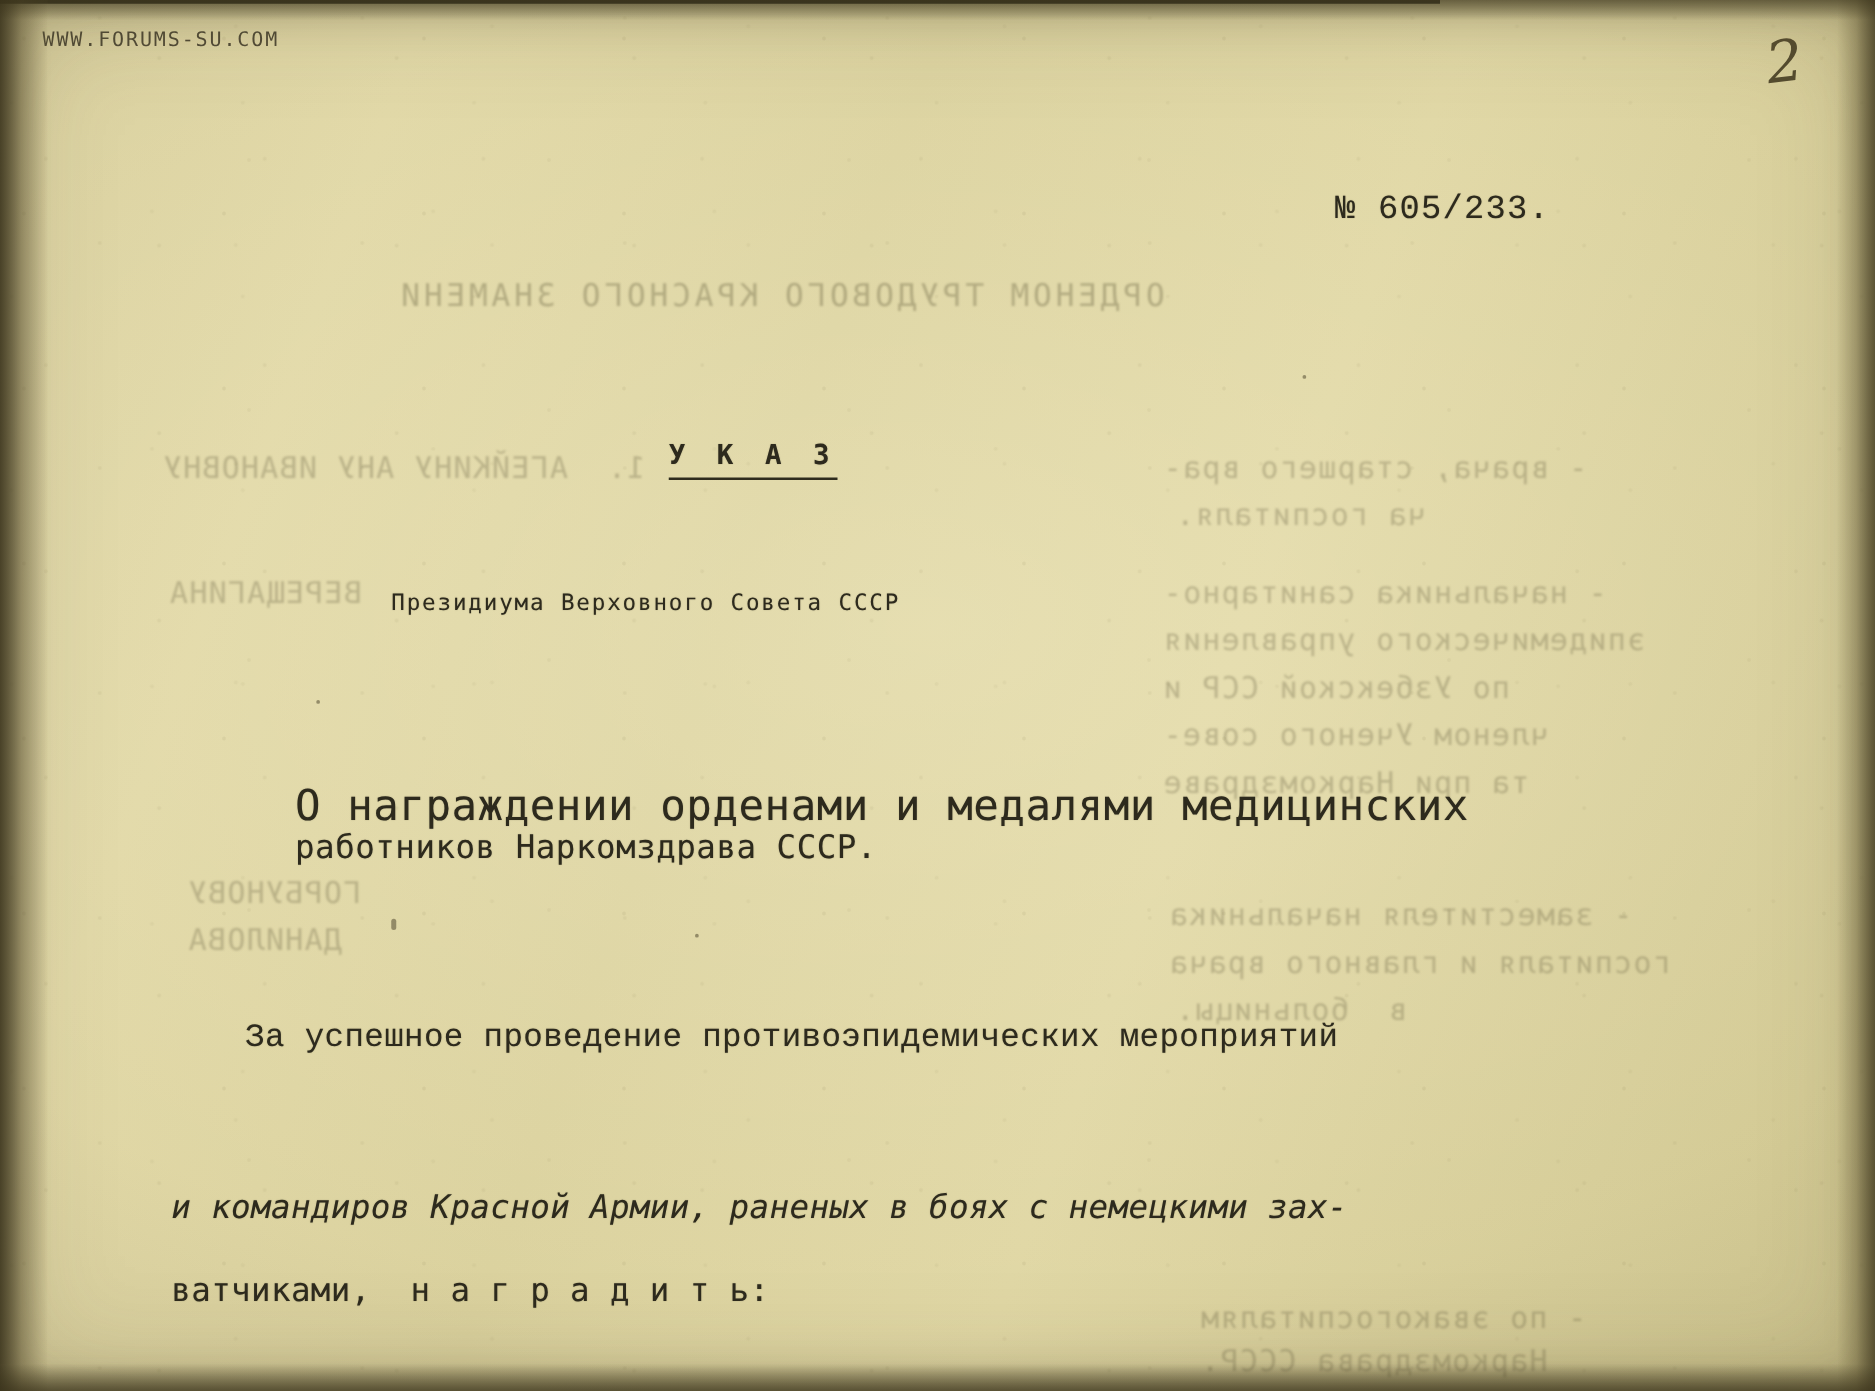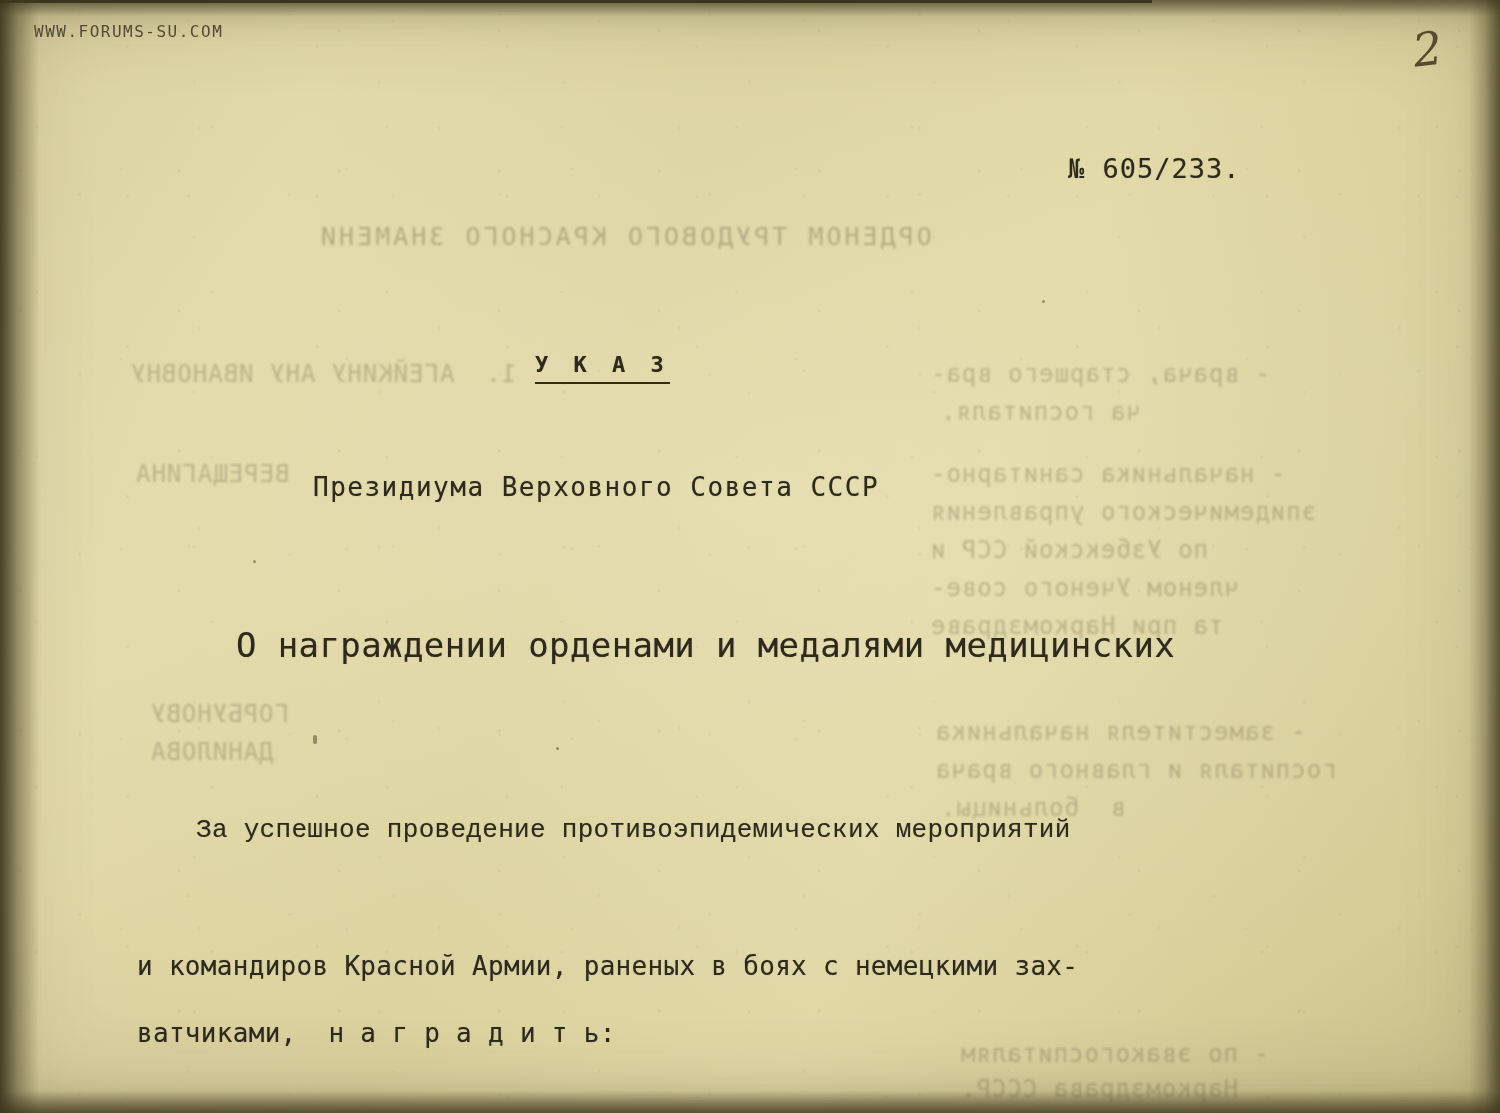--- a/index.html
+++ b/index.html
@@ -115,36 +115,37 @@
     font-family: "DejaVu Sans Mono", monospace;
     white-space: pre;
     text-shadow: 0 0 1px rgba(45,42,29,0.35);
   }
 
   .doc-number {
     left: 1068px;
     top: 153px;
     font-size: 27px;
     letter-spacing: 1px;
+    font-family: Liberation Mono, monospace;
   }
 
   .title-ukaz {
     left: 535px;
     top: 352px;
     font-size: 22px;
     letter-spacing: 6px;
     font-weight: bold;
     border-bottom: 2px solid #2f2c1e;
     padding-bottom: 5px;
   }
 
   .subtitle {
     left: 313px;
     top: 472px;
-    font-size: 26px;
+    font-size: 18px;
     letter-spacing: 1.5px;
     text-align: right;
   }
 
   .about-l1 {
     left: 236px;
     top: 625px;
     font-size: 34px;
     letter-spacing: .4px;
   }
@@ -161,21 +162,21 @@
     height: 3px;
     background: #2f2c1e;
   }
 
   .body-line {
     font-size: 26px;
     letter-spacing: .3px;
   }
   .bl1 { left: 196px; top: 815px; font-family: Liberation Mono, monospace; }
   .bl2 { left: 137px; top: 884px; }
-  .bl3 { left: 137px; top: 951px; }
+  .bl3 { left: 137px; top: 951px; font-style: italic; }
   .bl4 { left: 137px; top: 1018px; }
 
   
   .bleed {
     position: absolute;
     color: rgba(96,88,58,0.30);
     font-family: "DejaVu Sans Mono", monospace;
     white-space: pre;
     font-size: 24px;
     letter-spacing: 1px;
@@ -233,20 +234,21 @@
 
   <div class="folio">2</div>
 
   <div class="typed doc-number">№ 605/233.</div>
 
   <div class="typed title-ukaz">У К А З</div>
 
   <div class="typed subtitle">Президиума Верховного Совета СССР</div>
 
   <div class="typed about-l1">О награждении орденами и медалями медицинских</div>
+  <div class="typed about-l2">работников Наркомздрава СССР.</div>
   <div class="about-underline"></div>
 
   <div class="typed body-line bl1">За успешное проведение противоэпидемических мероприятий</div>
   <div class="typed body-line bl3">и командиров Красной Армии, раненых в боях с немецкими зах-</div>
   <div class="typed body-line bl4">ватчиками,  н а г р а д и т ь:</div>
 
   <div class="speck" style="left:313px;top:735px;width:4px;height:9px;border-radius:2px;"></div>
   <div class="speck" style="left:253px;top:560px;width:3px;height:3px;"></div>
   <div class="speck" style="left:556px;top:747px;width:3px;height:3px;"></div>
   <div class="speck" style="left:1042px;top:300px;width:3px;height:3px;"></div>

